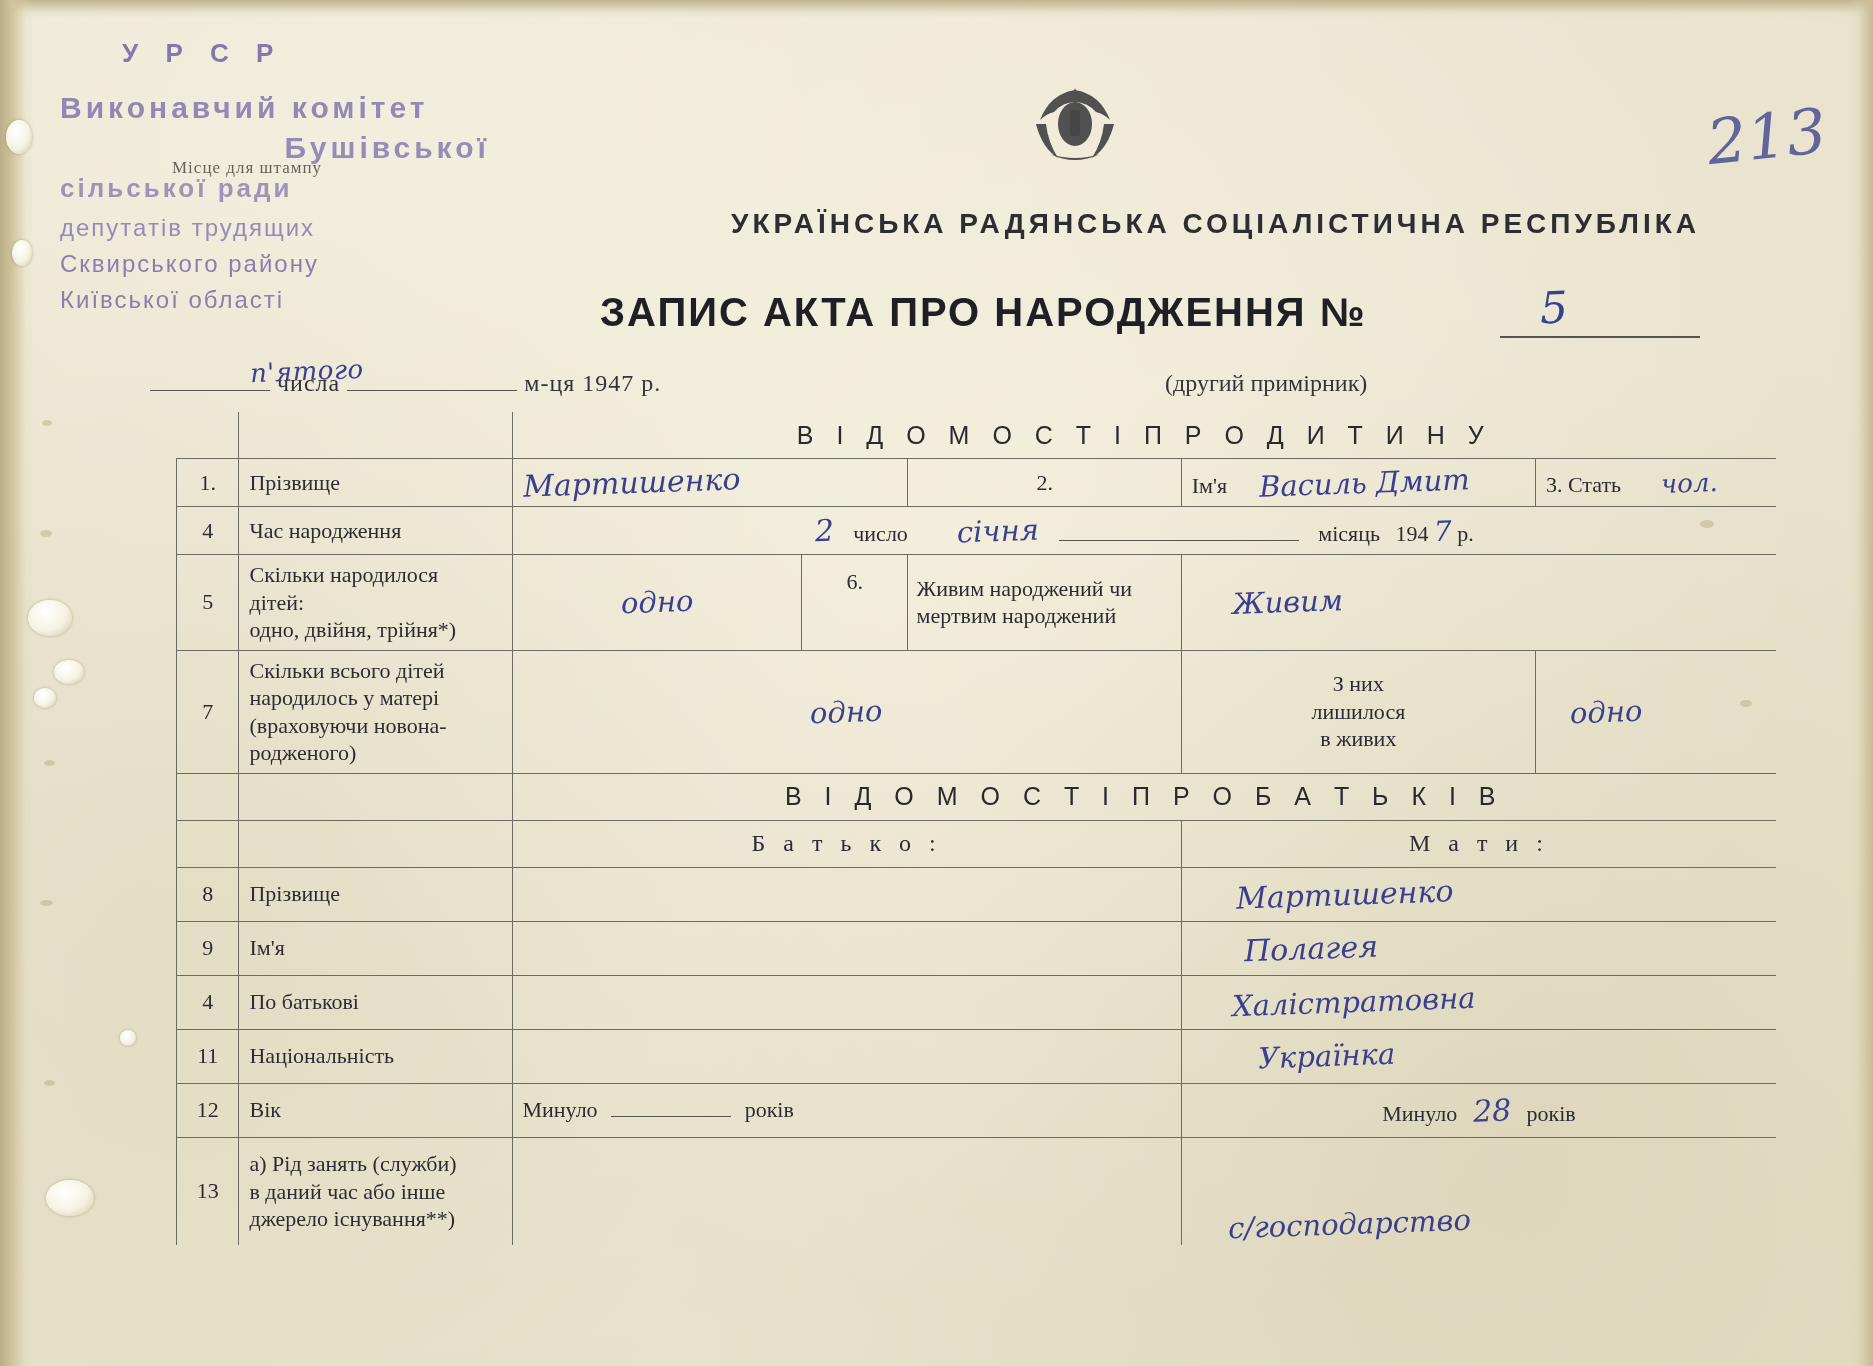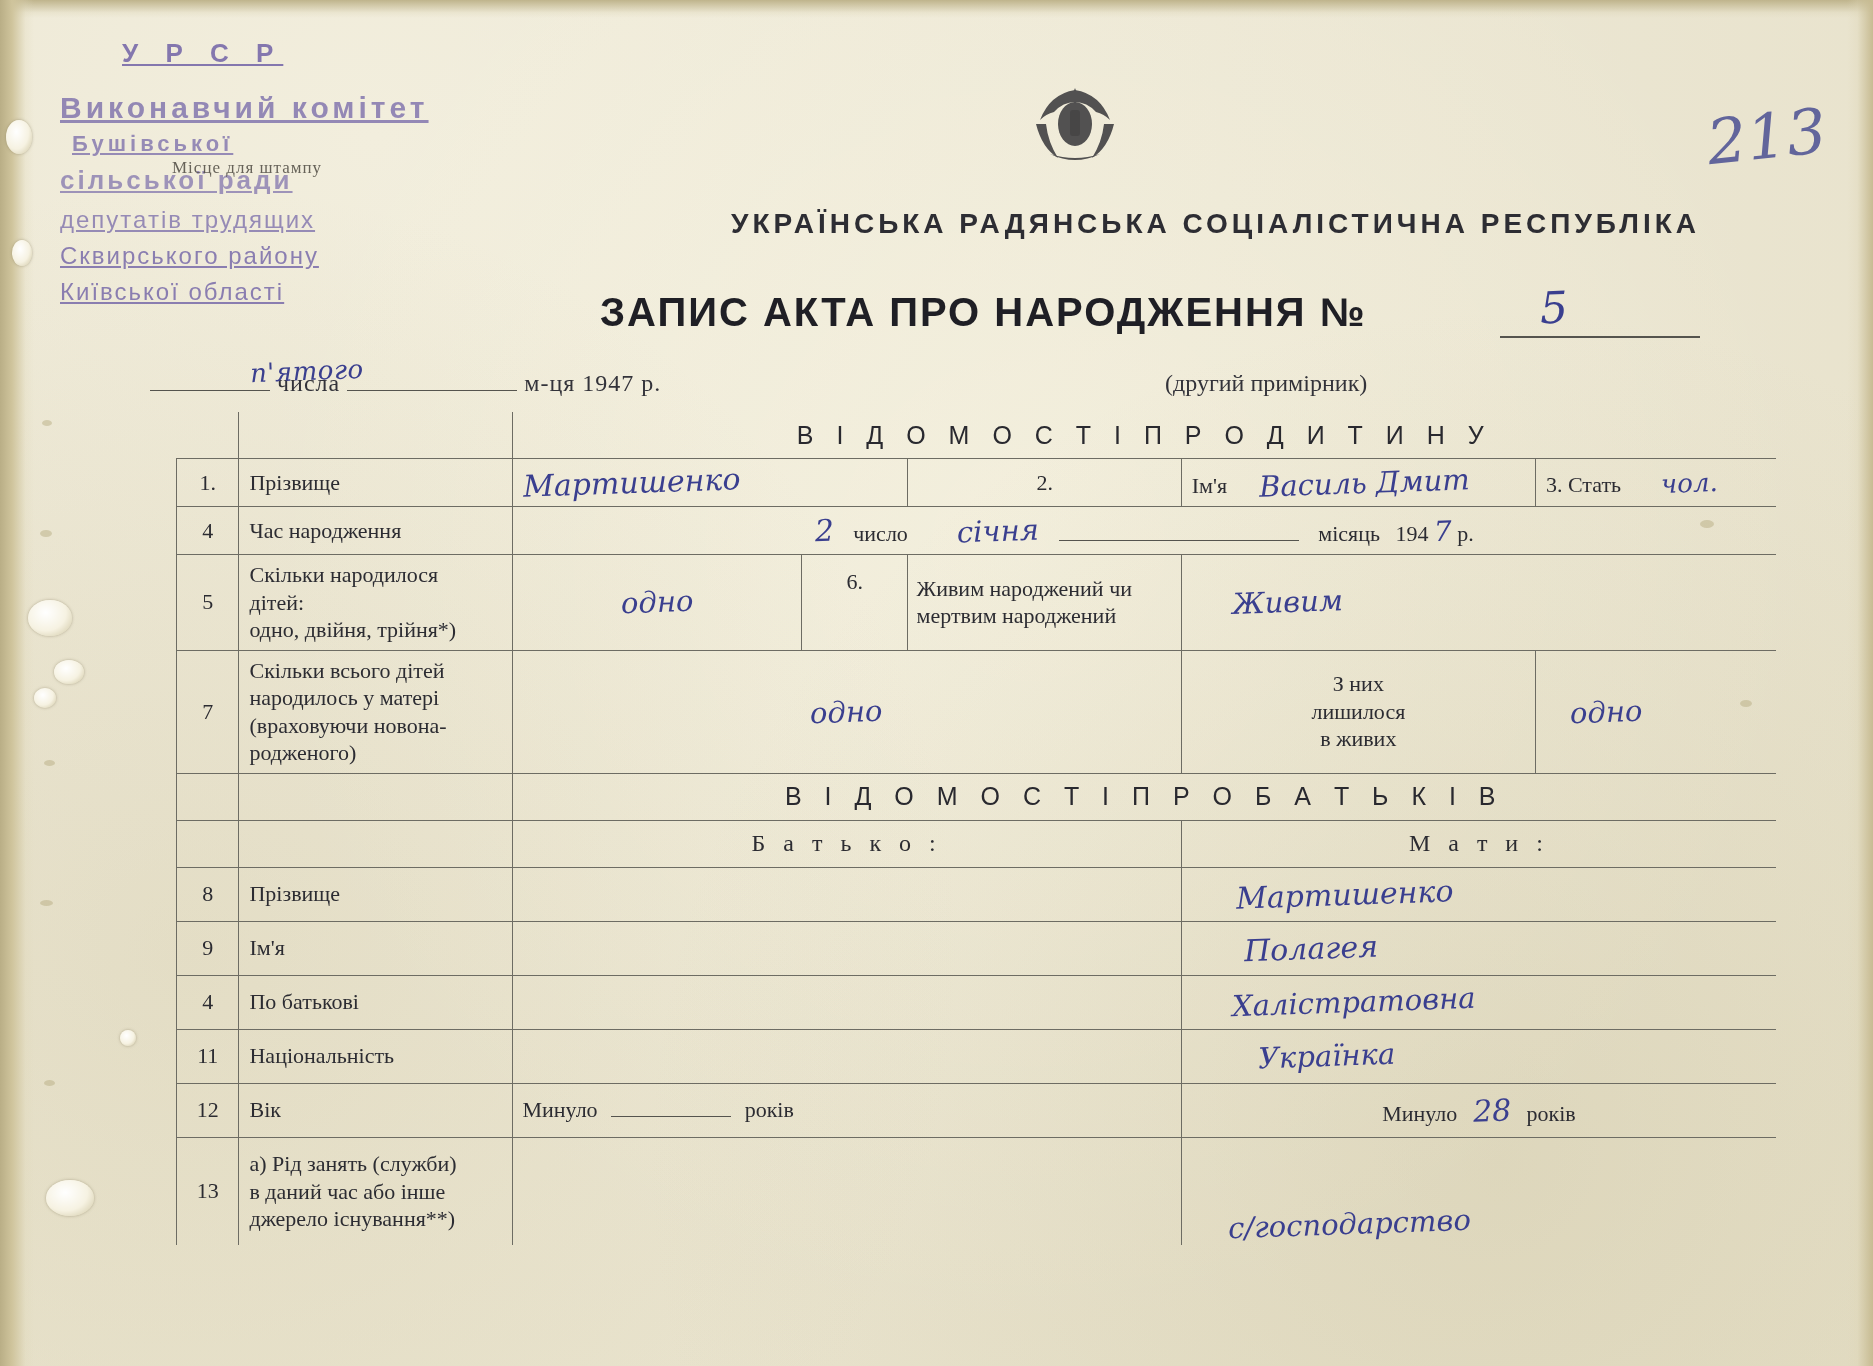--- a/index.html
+++ b/index.html
@@ -64,24 +64,24 @@
     transform: rotate(-2.2deg);
     white-space: nowrap;
   }
   
   #stamp {
     position:absolute; left:60px; top:38px; width:430px; height:290px;
     color:#5b4b9e;
     font-family:"Liberation Sans", sans-serif;
     letter-spacing:3px;
   }
-  #stamp .s-line { opacity:.72; white-space:nowrap;text-decoration:underline; }
+  #stamp .s-line { opacity:.72; white-space:nowrap; }
   #stamp .s1 { font-size:26px; font-weight:700; letter-spacing:10px; margin-left:62px; }
   #stamp .s2 { font-size:30px; font-weight:700; letter-spacing:4px; margin-top:22px; opacity:.62;}
-  #stamp .s3 { font-size:22px; font-weight:700; letter-spacing:4px; margin-top:6px; margin-left:12px; opacity:.6;}
+  #stamp .s3 { font-size:30px; font-weight:700; letter-spacing:4px; margin-top:6px; margin-left:12px; opacity:.6;text-align:right;}
   #stamp .s4 { font-size:26px; font-weight:700; letter-spacing:3px; margin-top:8px; opacity:.55;}
   #stamp .s5 { font-size:24px; letter-spacing:2px; margin-top:10px; opacity:.6;}
   #stamp .s6 { font-size:24px; letter-spacing:2px; margin-top:8px; opacity:.68;}
   #stamp .s7 { font-size:24px; letter-spacing:2px; margin-top:8px; opacity:.68;}
   .stamp-note {
     position:absolute; left:172px; top:158px; font-family:Liberation Serif, serif;
     font-size:17px; color:#4e4a42; letter-spacing:1px; opacity:.85;text-align:right;
   }
   
   #emblem {

